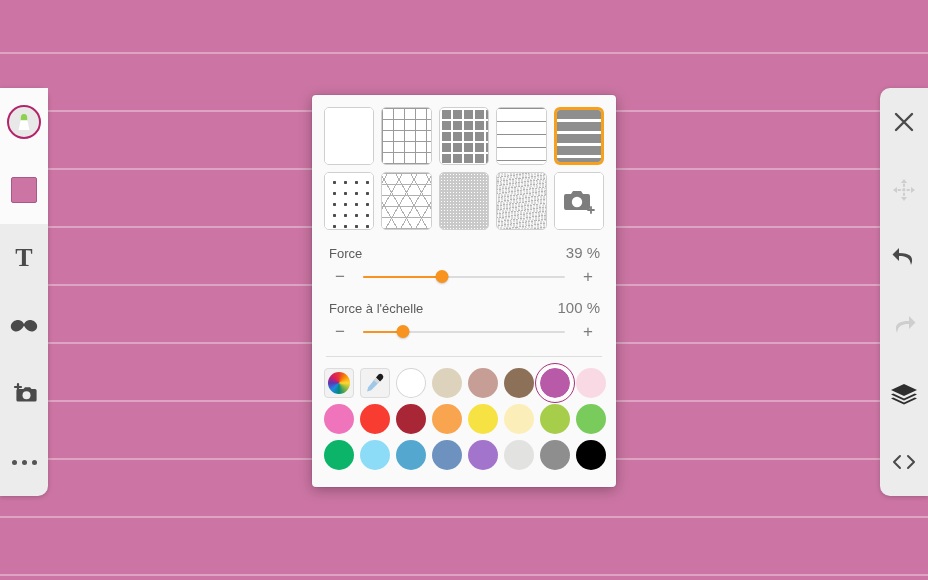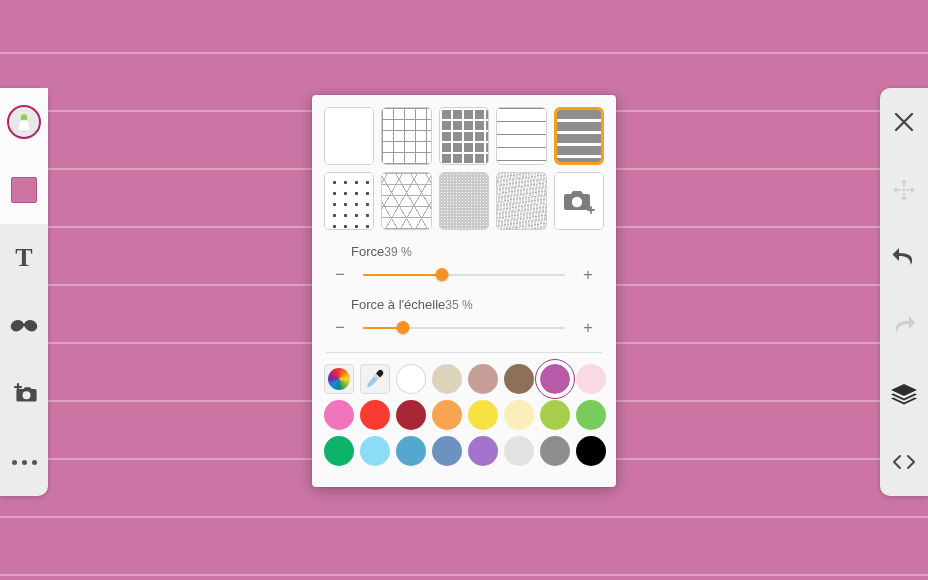--- a/index.html
+++ b/index.html
@@ -165,27 +165,27 @@
   .p-camera {
     background: #ffffff;
     display: flex; align-items: center; justify-content: center;
     color: #7d7d7d;
   }
 
   
   .slider-block { margin-top: 14px; }
   .slider-head {
     display: flex;
+    justify-content: space-between;
     align-items: baseline;
     font-size: 13px;
     color: #5c5c5c;
     padding: 0 4px 0 5px;
-    margin-left: 22px;
-  }
-  .slider-value { color: #7a7a7a; font-size: 12px; }
+  }
+  .slider-value { color: #7a7a7a; font-size: 15px; }
   .slider-row {
     display: flex;
     align-items: center;
     margin-top: 7px;
     padding: 0 3px;
   }
   .step-btn {
     width: 26px;
     text-align: center;
     color: #7c7c7c;
@@ -444,21 +444,21 @@
               <div class="track-bg"></div>
               <div class="track-fill" style="width: 39%;"></div>
               <div class="track-knob" style="left: 39%;"></div>
             </div>
             <span class="step-btn">+</span>
           </div>
         </div>
         <div class="slider-block">
           <div class="slider-head">
             <span>Force à l'échelle</span>
-            <span class="slider-value">35 %</span>
+            <span class="slider-value">100 %</span>
           </div>
           <div class="slider-row">
             <span class="step-btn">−</span>
             <div class="track-wrap">
               <div class="track-bg"></div>
               <div class="track-fill" style="width: 20%;"></div>
               <div class="track-knob" style="left: 20%;"></div>
             </div>
             <span class="step-btn">+</span>
           </div>

